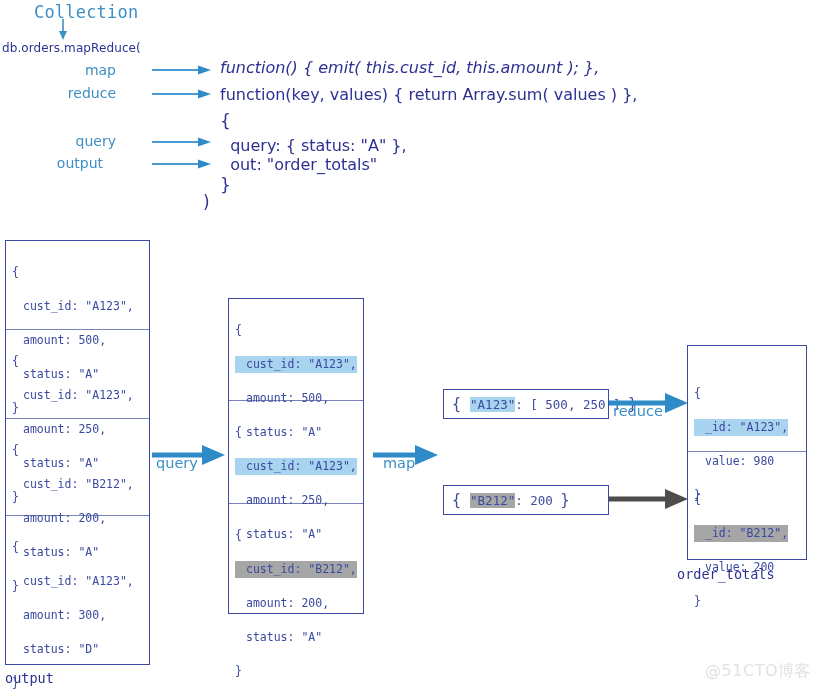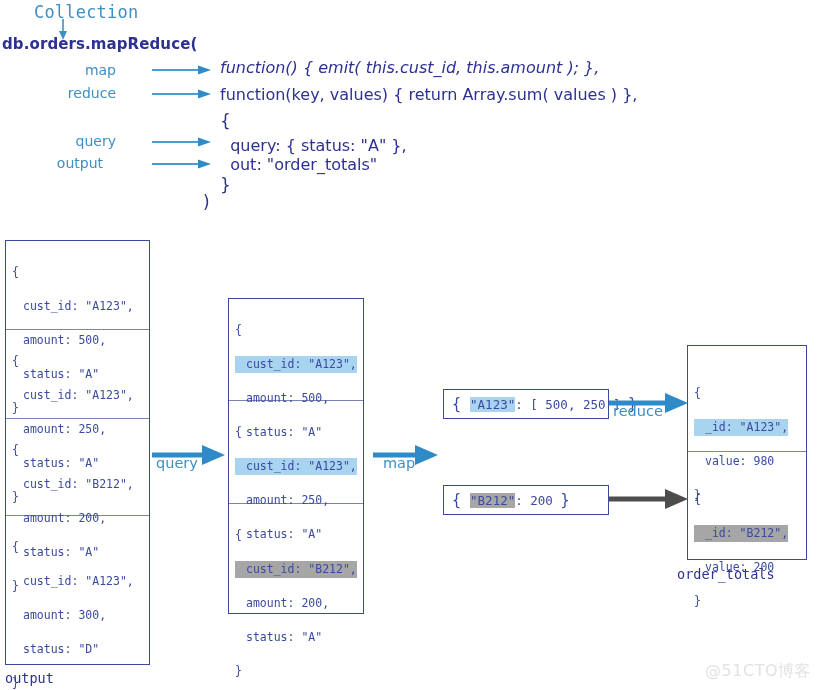--- a/index.html
+++ b/index.html
@@ -23,27 +23,26 @@
     font-size: 17px;
     color: #3e8fc4;
     letter-spacing: 0.2px;
     margin-left: 16px;
   }
   .collection-arrow {
     left: 57px; top: 19px;
     width: 12px; height: 22px;
   }
   .call-head {
-    left: 2px; top: 35px;
-    font-size: 15px;
+    left: 2px; top: 41px;
+    font-size: 12px;
     font-family: "DejaVu Sans", sans-serif;
     color: #2e3192;
     letter-spacing: 0.1px;
     white-space: nowrap;
-    font-weight: bold;
   }
   .param-label {
     font-size: 14px;
     color: #3e8fc4;
     text-align: right;
     width: 78px;
     font-family: "DejaVu Sans", sans-serif;
   }
   .param-arrow {
     width: 60px; height: 12px;

